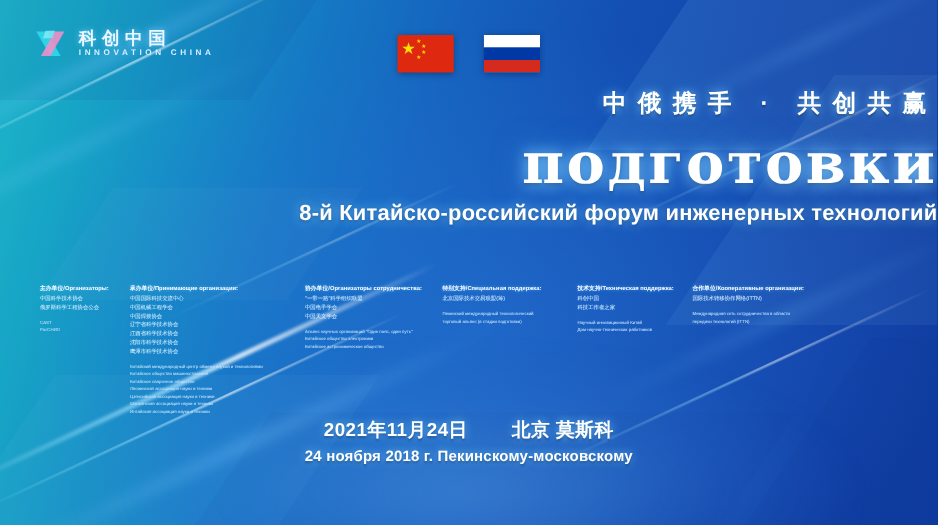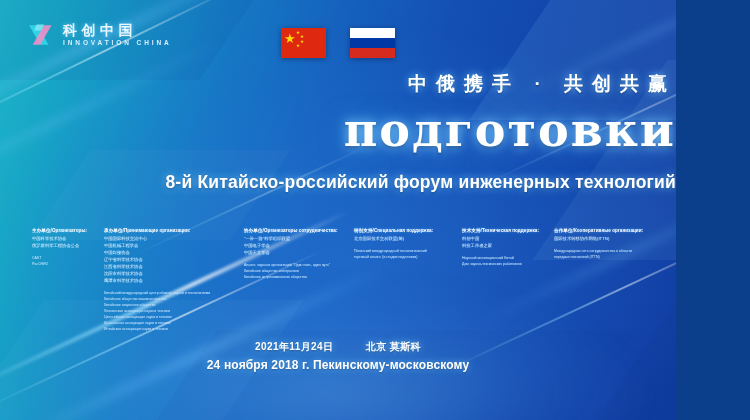--- a/index.html
+++ b/index.html
@@ -4,21 +4,21 @@
 <style>
   * { margin:0; padding:0; box-sizing:border-box; }
   html, body {
     width:750px; height:420px; overflow:hidden;
     background:#0b3f8c;
     font-family:"Liberation Sans","DejaVu Sans",sans-serif;
   }
 
   .stage {
     position:relative;
-    width:676px; height:420px;
+    width:750px; height:420px;
     overflow:hidden;
     background:
       radial-gradient(ellipse 520px 330px at 52% 62%, rgba(40,120,215,.55) 0%, rgba(20,70,170,0) 72%),
       linear-gradient(105deg,
         #1fb6c9 0%,
         #17a6c6 9%,
         #1691c6 19%,
         #1577c4 31%,
         #1561bd 44%,
         #1450b4 58%,
@@ -127,21 +127,21 @@
     font-size:46px; font-weight:700; color:#ffffff;
     letter-spacing:2px; line-height:1.12;
     font-family:"DejaVu Serif","Liberation Serif",serif;
     text-shadow:
       0 0 12px rgba(130,210,255,.95),
       0 0 26px rgba(80,175,255,.6),
       0 2px 3px rgba(0,25,70,.55);
     white-space:nowrap;
   }
   .title-ru {
-    margin-top:16px;
+    margin-top:4px;
     font-size:17.5px; font-weight:700; color:#ffffff;
     letter-spacing:.2px;
     text-shadow:0 0 9px rgba(120,205,255,.9), 0 1px 3px rgba(0,25,70,.55);
     white-space:nowrap;
   }
 
   
   .orgs {
     position:absolute; left:32px; right:22px; top:228px;
     display:flex; align-items:flex-start; gap:0;
@@ -170,21 +170,21 @@
     font-size:3.5px; color:#cfe9ff; line-height:1.72;
     text-shadow:0 0 2px rgba(70,165,245,.45);
   }
   .col-cn div, .col-ru div { white-space:nowrap; }
 
   
   .footer {
     position:absolute; left:0; right:0; bottom:48px; text-align:center;
   }
   .date-cn {
-    font-size:10px; font-weight:700; color:#ffffff;
+    font-size:15px; font-weight:700; color:#ffffff;
     letter-spacing:.4px;
     text-shadow:0 0 7px rgba(120,205,255,.85), 0 1px 2px rgba(0,25,70,.5);
     white-space:nowrap;
   }
   .date-cn .sep { display:inline-block; width:26px; }
   .date-ru {
     margin-top:4px;
     font-size:12px; font-weight:700; color:#ffffff;
     letter-spacing:.15px;
     text-shadow:0 0 7px rgba(120,205,255,.85), 0 1px 2px rgba(0,25,70,.5);

